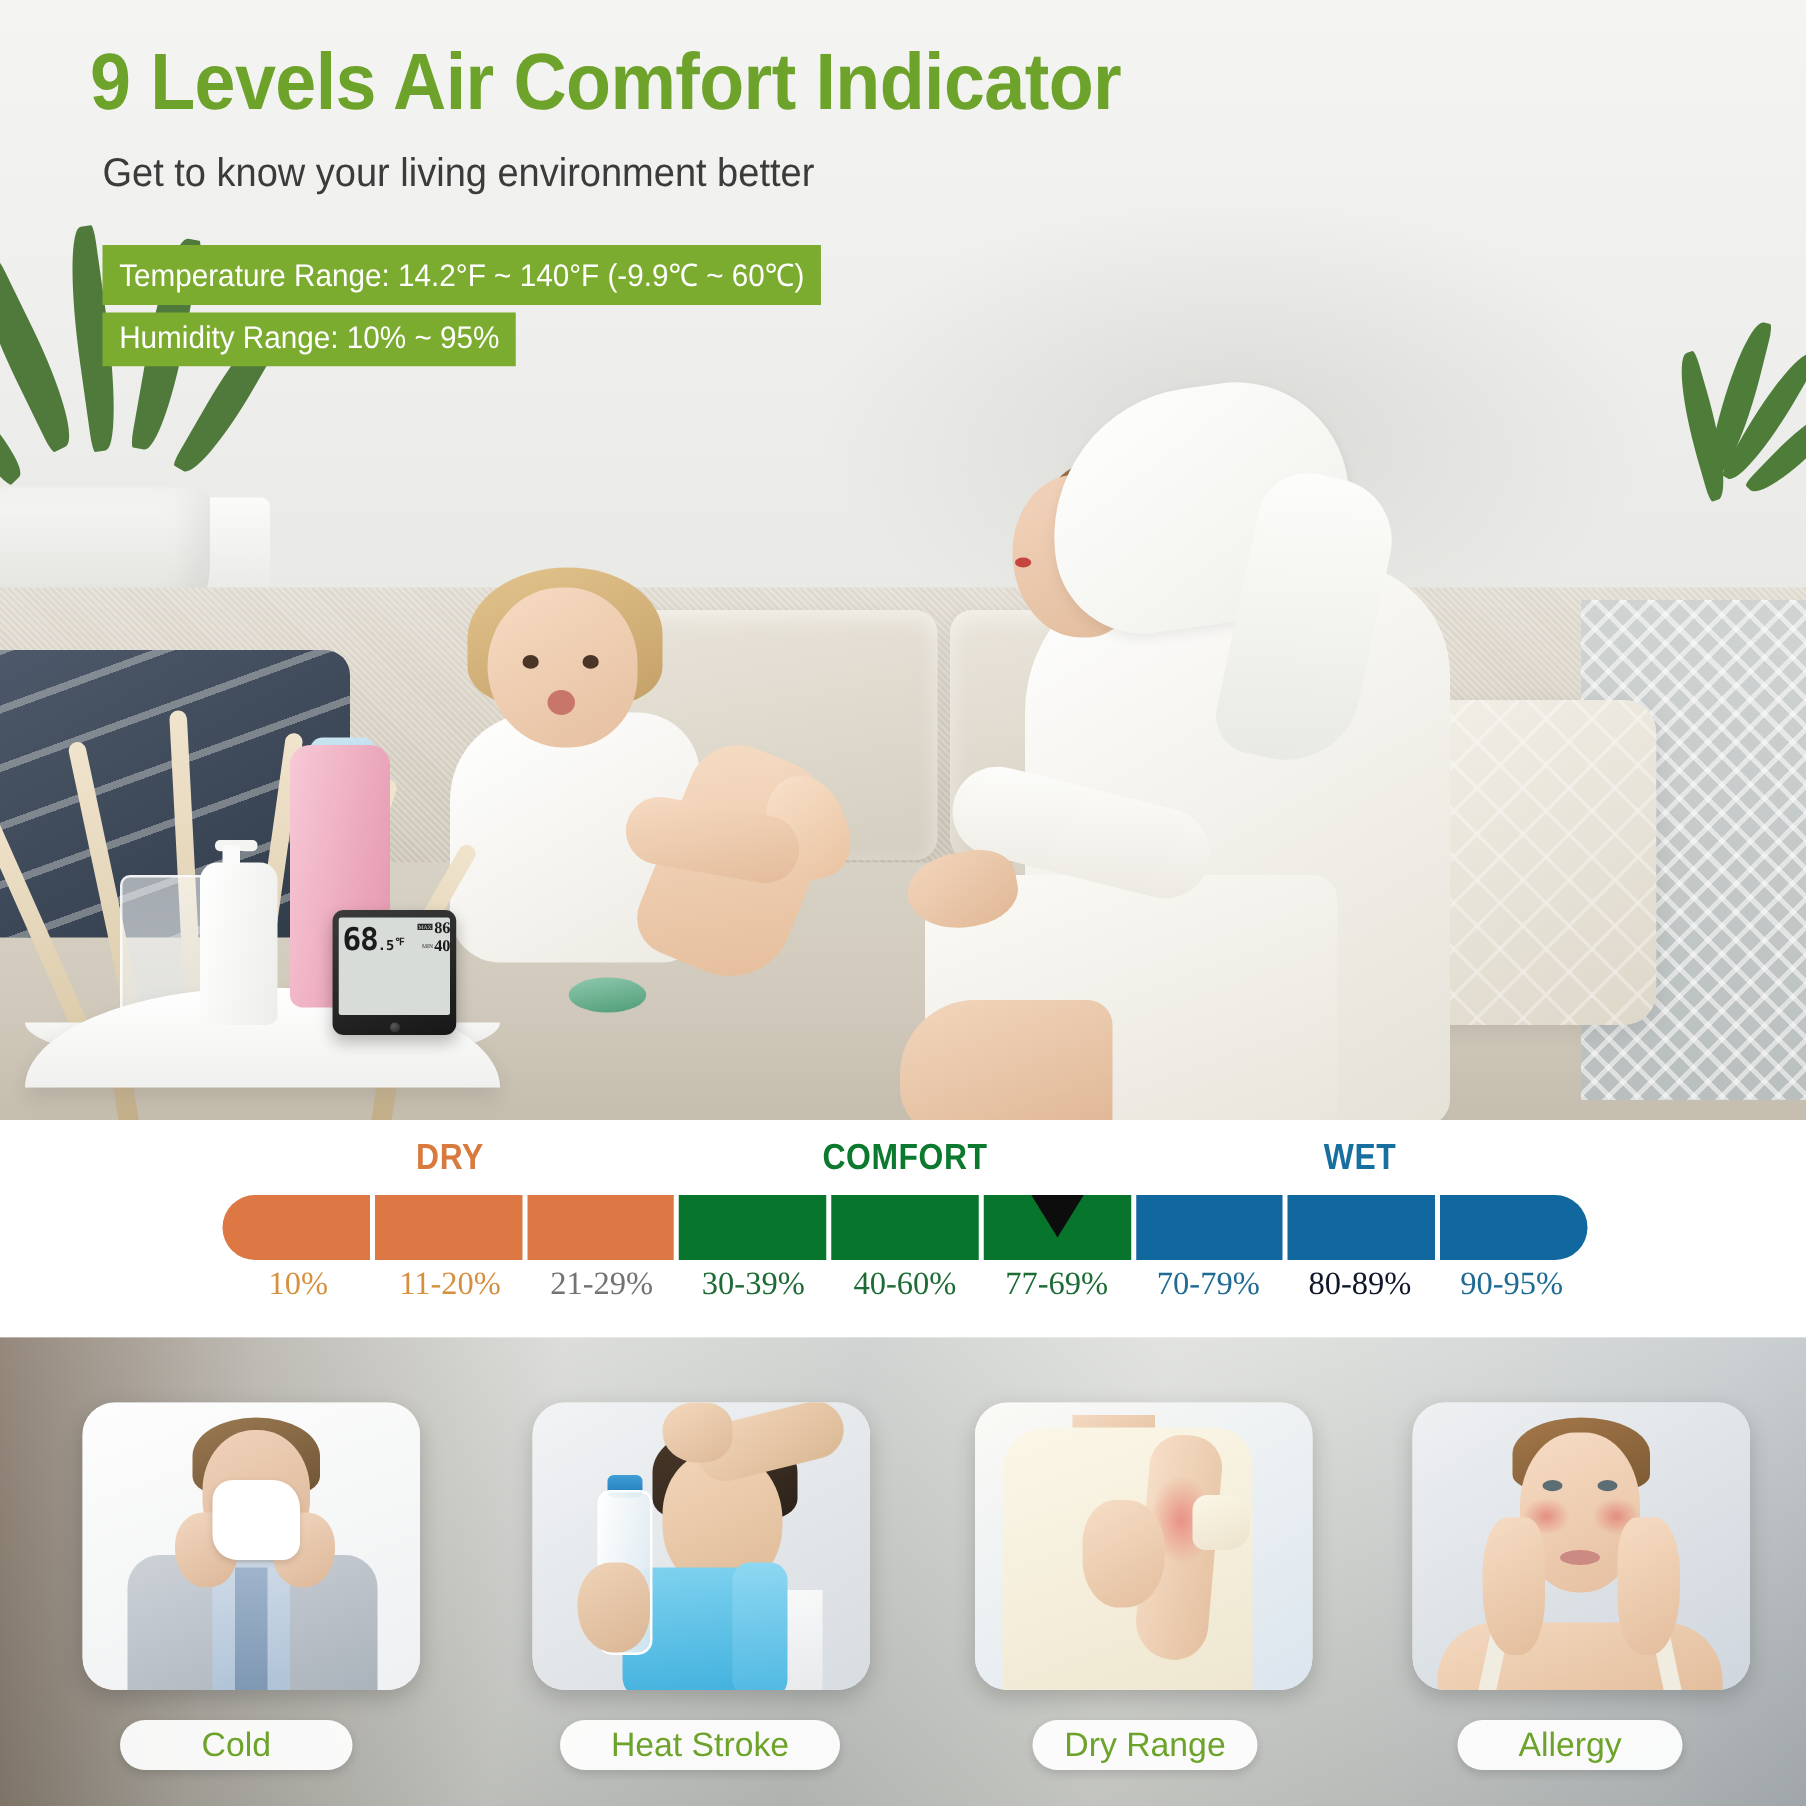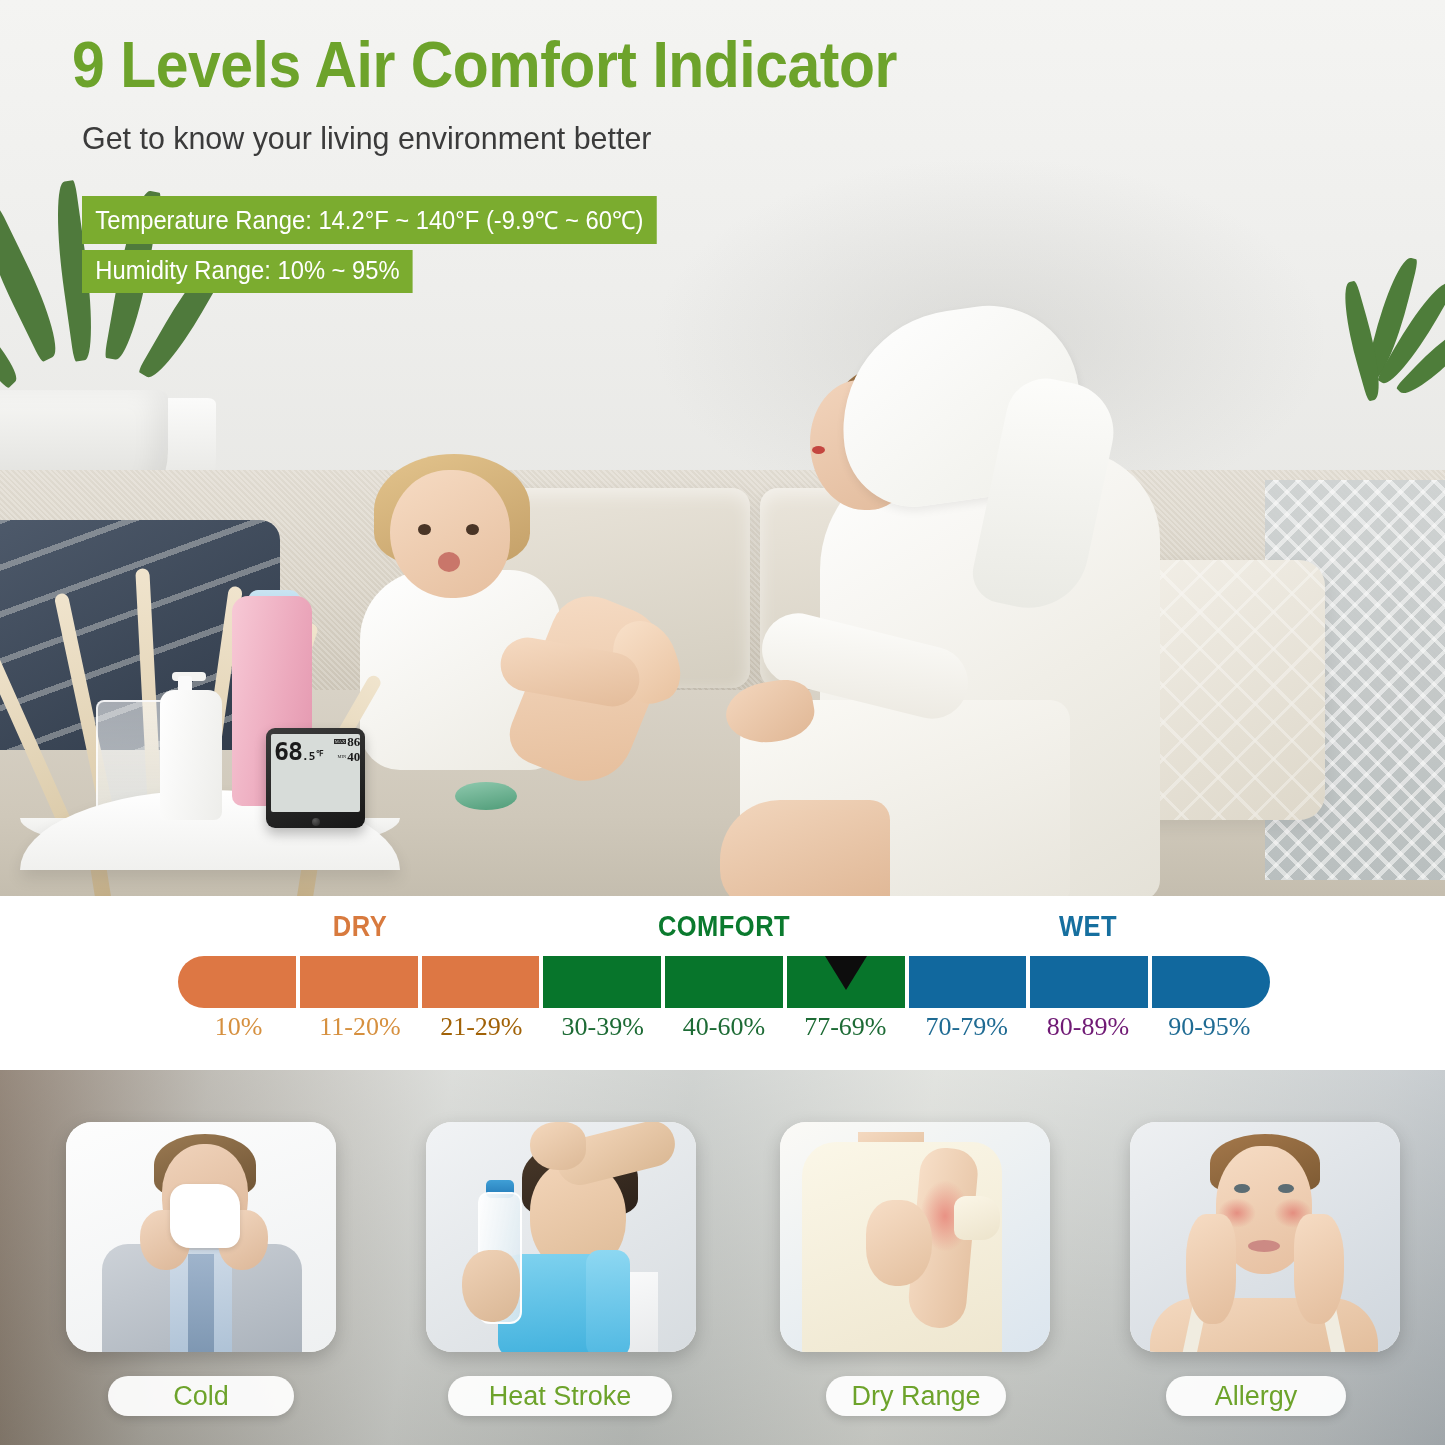--- a/index.html
+++ b/index.html
@@ -524,46 +524,46 @@
       <div class="marker"></div>
     </div>
     <div class="seg" style="background:#11689e"></div>
     <div class="seg" style="background:#11689e"></div>
     <div class="seg" style="background:#11689e"></div>
   </div>
 
   <div class="pct-labels">
     <div style="color:#d6903f">10%</div>
     <div style="color:#d6903f">11-20%</div>
-    <div style="color:#a16207">21-29%</div>
+    <div style="color:#737373">21-29%</div>
     <div style="color:#1d6b35">30-39%</div>
     <div style="color:#1d6b35">40-60%</div>
     <div style="color:#1d6b35">77-69%</div>
     <div style="color:#1f6b93">70-79%</div>
-    <div style="color:#701a75">80-89%</div>
+    <div style="color:#0f172a">80-89%</div>
     <div style="color:#1f6b93">90-95%</div>
   </div>
 </div>
 
 <div class="cards-band">
 
   <div class="card" style="left:66px">
     <div class="photo">
       <div class="p-bg"></div>
       <div class="sk c1-jacket"></div>
       <div class="sk c1-shirt"></div>
       <div class="sk c1-tie"></div>
       <div class="sk c1-hair"></div>
       <div class="sk c1-head"></div>
       <div class="sk c1-hand-l"></div>
       <div class="sk c1-hand-r"></div>
       <div class="sk c1-tissue"></div>
     </div>
   </div>
-  <div class="pill" style="left:108px; width:186px">Cold</div>
+  <div class="pill" style="left:96px; width:186px">Cold</div>
 
   <div class="card" style="left:426px">
     <div class="photo">
       <div class="c2-bg"></div>
       <div class="sk c2-shirt"></div>
       <div class="sk c2-hair"></div>
       <div class="sk c2-head"></div>
       <div class="sk c2-towel"></div>
       <div class="sk c2-towel2"></div>
       <div class="sk c2-arm"></div>

